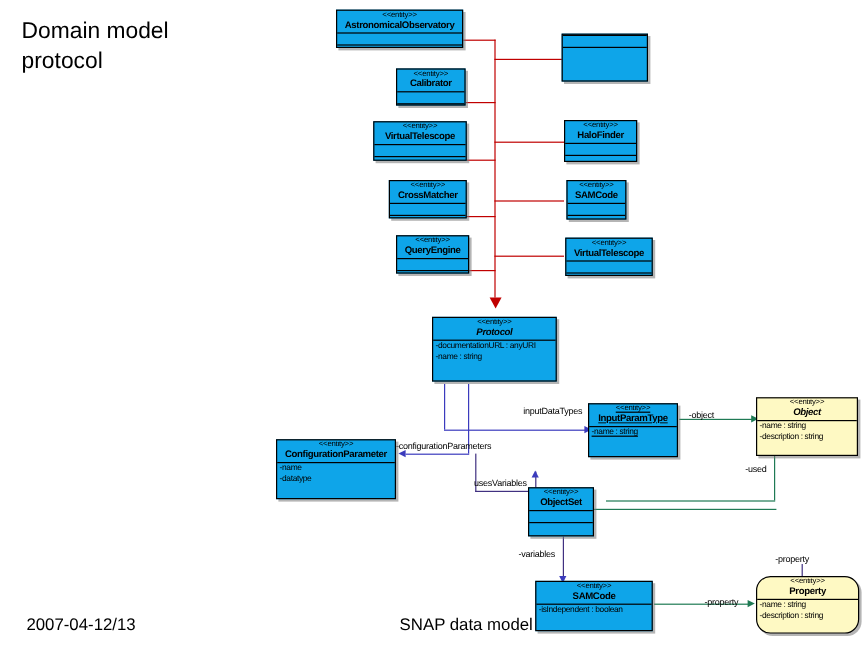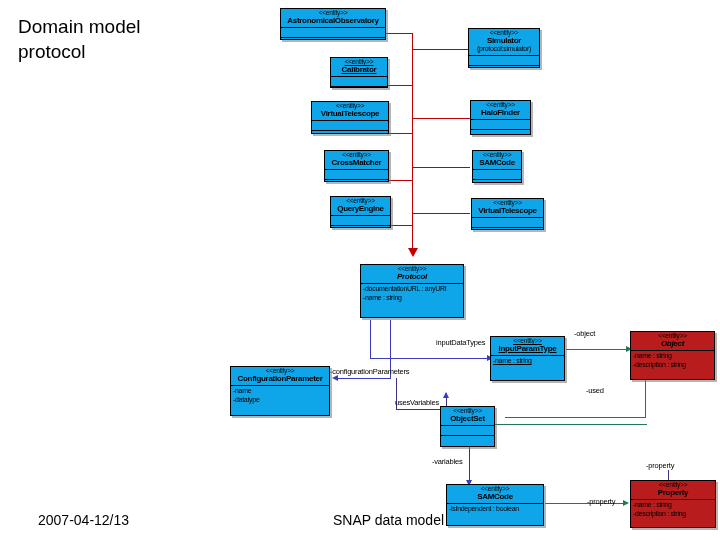--- a/index.html
+++ b/index.html
@@ -33,33 +33,33 @@
     white-space: pre-line;
   }
 
   
   .footer-text {
     position: absolute;
     font-size: 14px;
     color: #000000;
     font-family: "Liberation Sans", sans-serif;
   }
-  #footer-date { left: 38px; top: 512px; text-align: center; }
+  #footer-date { left: 22px; top: 512px; text-align: center; }
   #footer-center { left: 306px; top: 512px; margin-left: 27px; }
 
   
   .uml {
     position: absolute;
     box-sizing: border-box;
     border: 1px solid #000000;
     background: #0ea5e9;
     box-shadow: 2px 2px 0 rgba(120,120,120,0.55);
     z-index: 5;
   }
-  .uml.cyan { background: #b91c1c; }
+  .uml.cyan { background: #fef9c3; }
 
   .uml .head {
     padding: 1px 2px 2px 2px;
     text-align: center;
     line-height: 1.05;
   }
   .uml .stereo {
     font-size: 6.5px;
     color: #000000;
     letter-spacing: -0.2px;
@@ -204,37 +204,37 @@
 
   <div class="ln h c-green" style="left:545px; top:503px; width:80px;"></div>
   <div class="arrow right-green" style="left:623px; top:500px;"></div>
 
   <div class="ln v c-dark" style="left:668px; top:470px; height:12px;"></div>
 
   <div class="edge-label" style="left:436px; top:338px;">inputDataTypes</div>
   <div class="edge-label" style="left:330px; top:367px;">-configurationParameters</div>
   <div class="edge-label" style="left:395px; top:398px;text-align:right;">usesVariables</div>
   <div class="edge-label" style="left:432px; top:457px;">-variables</div>
-  <div class="edge-label" style="left:574px; top:329px;">-object</div>
-  <div class="edge-label" style="left:586px; top:386px;">-used</div>
+  <div class="edge-label" style="left:574px; top:341px;">-object</div>
+  <div class="edge-label" style="left:621px; top:386px;">-used</div>
   <div class="edge-label" style="left:646px; top:461px;">-property</div>
   <div class="edge-label" style="left:587px; top:497px;">-property</div>
 
   <div class="uml" style="left:280px; top:8px; width:106px; height:32px;">
     <div class="head">
       <div class="stereo">&lt;&lt;entity&gt;&gt;</div>
       <div class="cname">AstronomicalObservatory</div>
     </div>
     <div class="sep"></div>
     <div class="attrs emptyrow"></div>
     <div class="sep"></div>
     <div class="attrs emptyrow"></div>
   </div>
 
-  <div class="uml" style="left:330px; top:57px; width:58px; height:31px;text-decoration:underline;">
+  <div class="uml" style="left:330px; top:57px; width:58px; height:31px;">
     <div class="head">
       <div class="stereo">&lt;&lt;entity&gt;&gt;</div>
       <div class="cname">Calibrator</div>
     </div>
     <div class="sep"></div>
     <div class="attrs emptyrow"></div>
     <div class="sep"></div>
     <div class="attrs emptyrow"></div>
   </div>
 
@@ -265,25 +265,20 @@
       <div class="stereo">&lt;&lt;entity&gt;&gt;</div>
       <div class="cname">QueryEngine</div>
     </div>
     <div class="sep"></div>
     <div class="attrs emptyrow"></div>
     <div class="sep"></div>
     <div class="attrs emptyrow"></div>
   </div>
 
   <div class="uml" style="left:468px; top:28px; width:72px; height:40px;">
-    <div class="head">
-      <div class="stereo">&lt;&lt;entity&gt;&gt;</div>
-      <div class="cname">Simulator</div>
-      <div class="subname">(protocol:simulator)</div>
-    </div>
     <div class="sep"></div>
     <div class="attrs emptyrow"></div>
     <div class="sep"></div>
     <div class="attrs emptyrow"></div>
   </div>
 
   <div class="uml" style="left:470px; top:100px; width:61px; height:35px;">
     <div class="head">
       <div class="stereo">&lt;&lt;entity&gt;&gt;</div>
       <div class="cname">HaloFinder</div>
@@ -368,21 +363,21 @@
 
   <div class="uml" style="left:446px; top:484px; width:98px; height:42px;">
     <div class="head">
       <div class="stereo">&lt;&lt;entity&gt;&gt;</div>
       <div class="cname">SAMCode</div>
     </div>
     <div class="sep"></div>
     <div class="attrs">-isIndependent : boolean</div>
   </div>
 
-  <div class="uml cyan" style="left:630px; top:480px; width:86px; height:48px;">
+  <div class="uml cyan" style="left:630px; top:480px; width:86px; height:48px;border-radius:12px;">
     <div class="head">
       <div class="stereo">&lt;&lt;entity&gt;&gt;</div>
       <div class="cname">Property</div>
     </div>
     <div class="sep"></div>
     <div class="attrs">-name : string
 -description : string</div>
   </div>
 
   <div class="footer-text" id="footer-date">2007-04-12/13</div>

